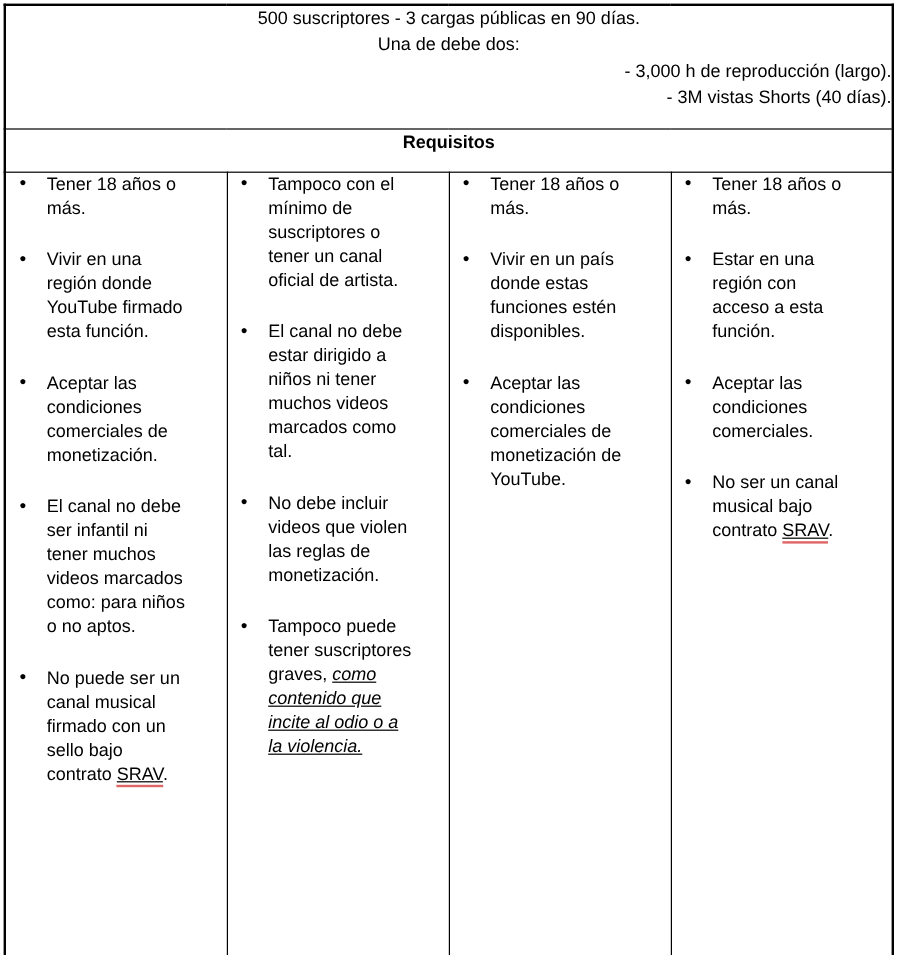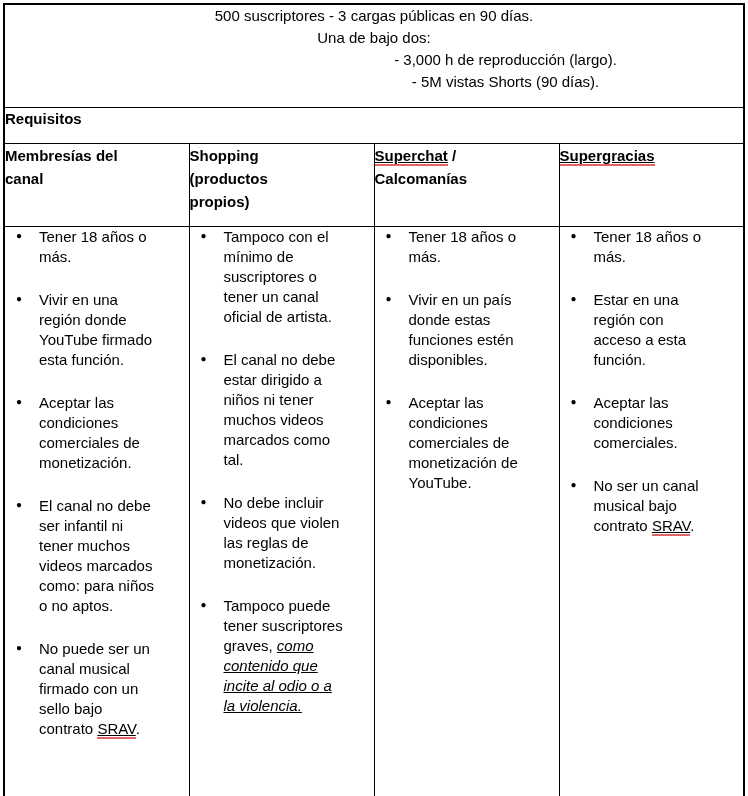--- a/index.html
+++ b/index.html
@@ -27,25 +27,25 @@
     vertical-align: top;
     box-sizing: border-box;
     padding: 0;
   }
   .top-cell {
     height: 103px;
     padding-top: 8px;
     line-height: 22px;
   }
   .tc-center { text-align: center; }
-  .tc-indent { text-align: center; padding-left: 263px; }
+  .tc-indent { text-align: right; padding-left: 263px; }
   .title-cell {
     height: 36px;
     padding-top: 7px;
-    text-align: left;
+    text-align: center;
     font-weight: bold;
     line-height: 22px;
   }
   .hdr-cell {
     height: 83px;
     padding: 8px 8px 0 8px;
     font-weight: bold;
     line-height: 23px;
     white-space: pre-line;
   }
@@ -83,39 +83,29 @@
     <colgroup>
       <col style="width:25%">
         <col style="width:25%">
         <col style="width:25%">
         <col style="width:25%">
     </colgroup>
     <tbody>
       <tr>
         <td colspan="4" class="top-cell">
           <div class="tc-center">500 suscriptores - 3 cargas públicas en 90 días.</div>
-          <div class="tc-center">Una de bajo dos:</div>
+          <div class="tc-center">Una de debe dos:</div>
           <div class="tc-indent">- 3,000 h de reproducción (largo).</div>
-          <div class="tc-indent">- 5M vistas Shorts (90 días).</div>
+          <div class="tc-indent">- 3M vistas Shorts (40 días).</div>
         </td>
       </tr>
       <tr>
         <td colspan="4" class="title-cell">
           <span>Requisitos</span>
         </td>
-      </tr>
-      <tr>
-        <td class="hdr-cell"><span>Membresías del
-canal</span></td>
-        <td class="hdr-cell"><span>Shopping
-(productos
-propios)</span></td>
-        <td class="hdr-cell"><span class="sp">Superchat</span><span> /
-Calcomanías</span></td>
-        <td class="hdr-cell"><span class="sp">Supergracias</span></td>
       </tr>
       <tr>
         <td class="body-cell">
           <ul class="reqs">
               <li><span>Tener 18 años o
 más.</span></li>
               <li><span>Vivir en una
 región donde
 YouTube firmado
 esta función.</span></li>

